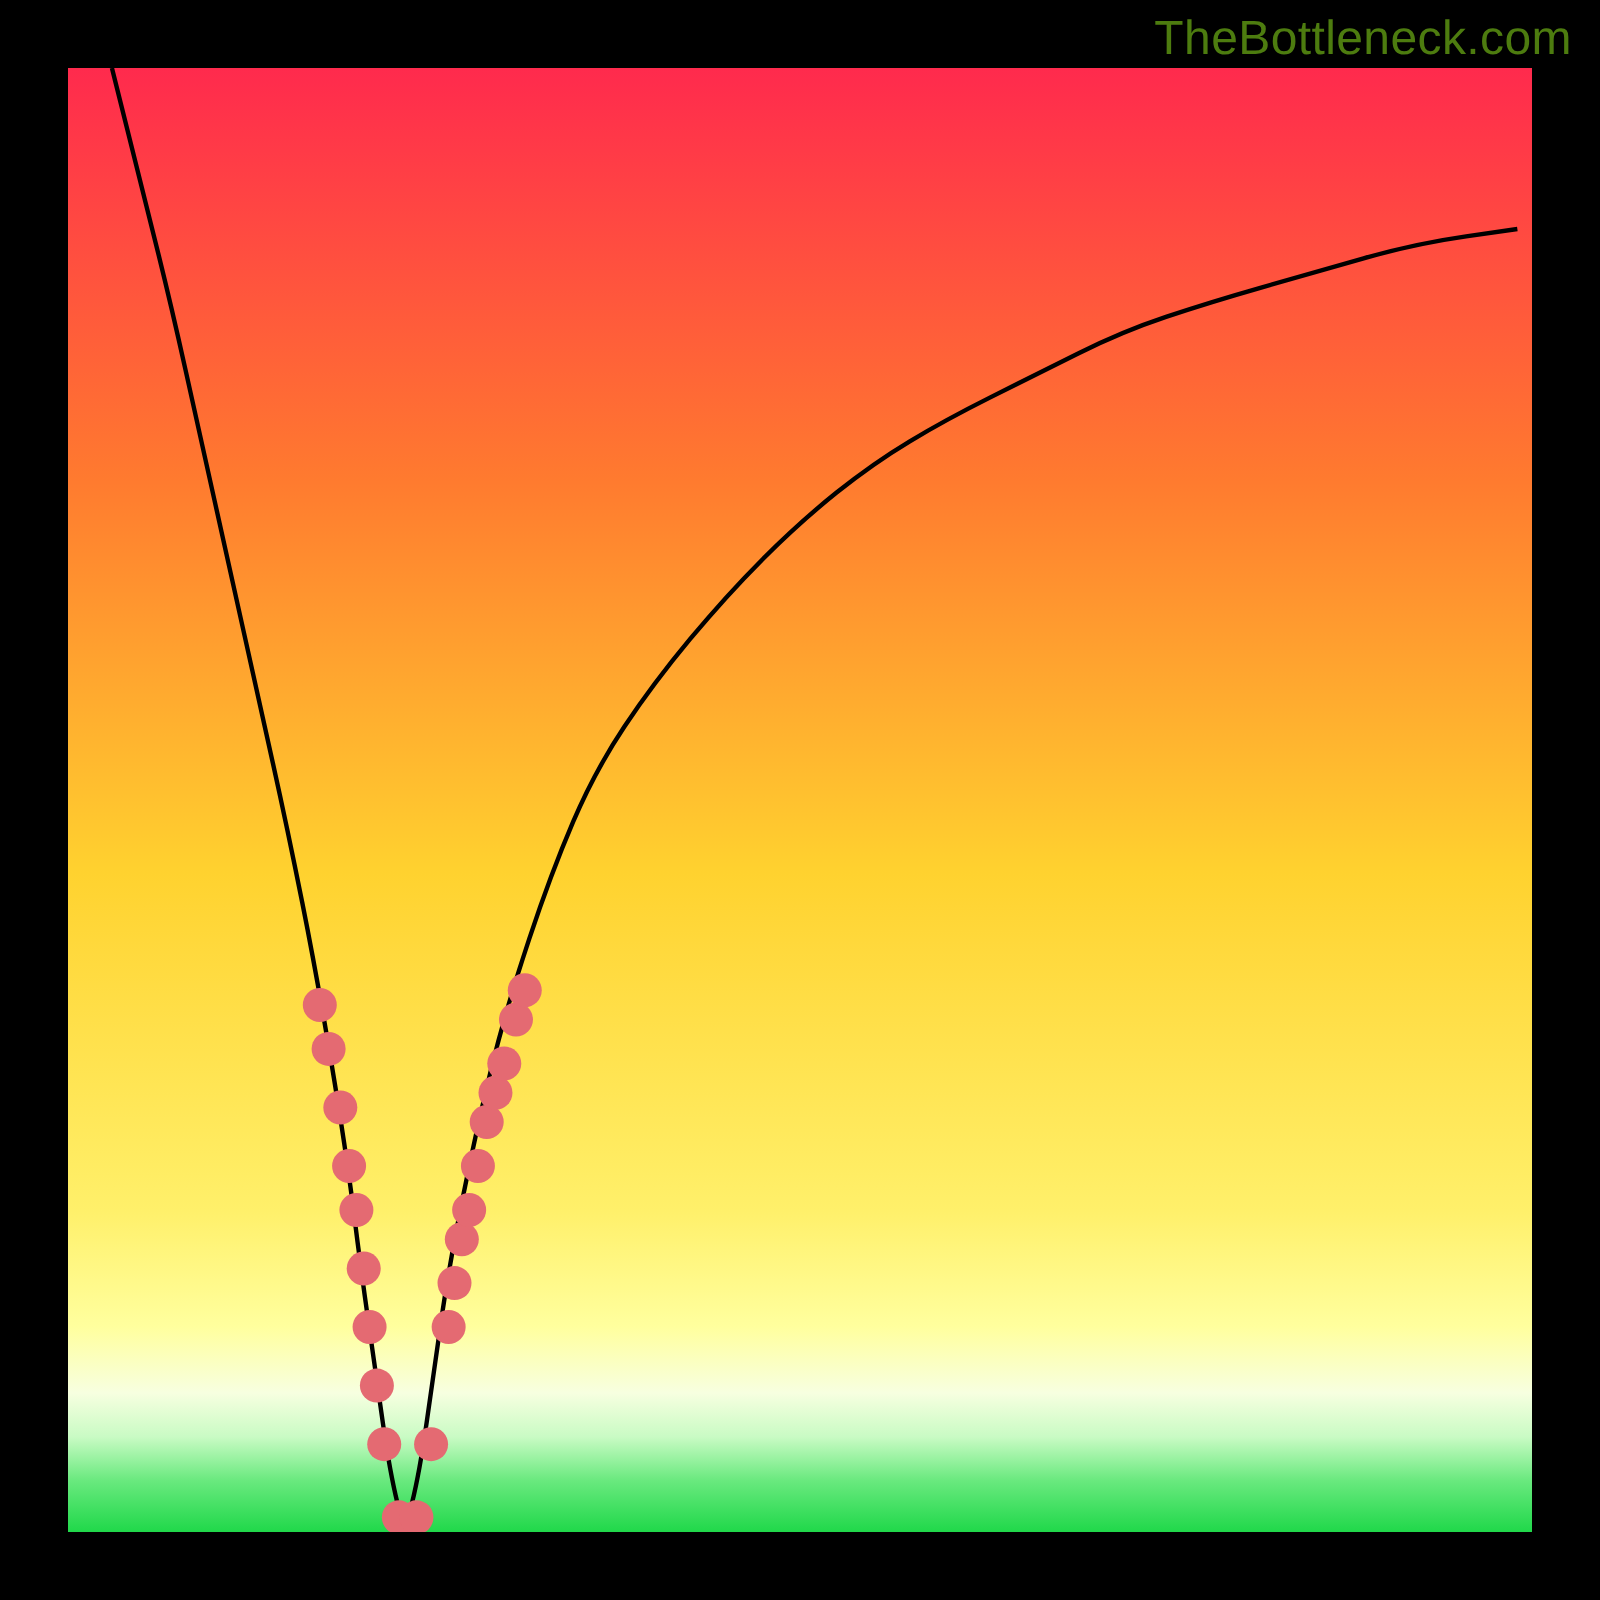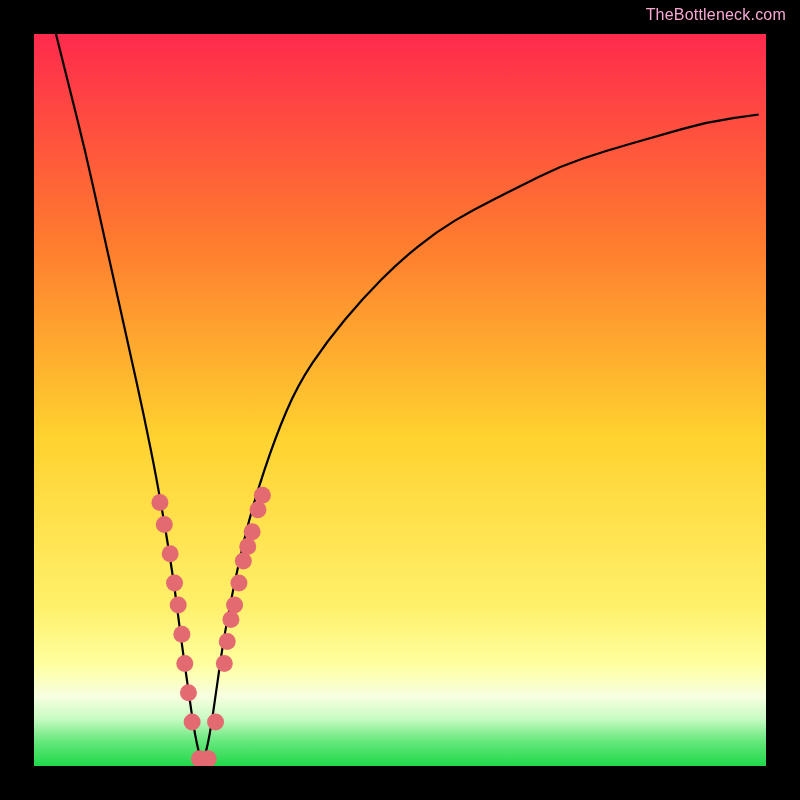--- a/index.html
+++ b/index.html
@@ -16,23 +16,23 @@
     position: relative;
     background: #000000;
   }
   svg {
     display: block;
   }
   .watermark {
     position: absolute;
     top: 6px;
     right: 14px;
-    font-size: 16px;
+    font-size: 24px;
     font-weight: 500;
-    color: #f9a8d4;
+    color: #4d7c0f;
     letter-spacing: 0.2px;
   }
 </style>
 </head>
 <body>
 
 <div class="canvas-wrap">
   <svg id="chart-svg" width="800" height="800" viewBox="0 0 800 800">
     <defs>
       <linearGradient id="bg-grad" x1="0" y1="0" x2="0" y2="1">

